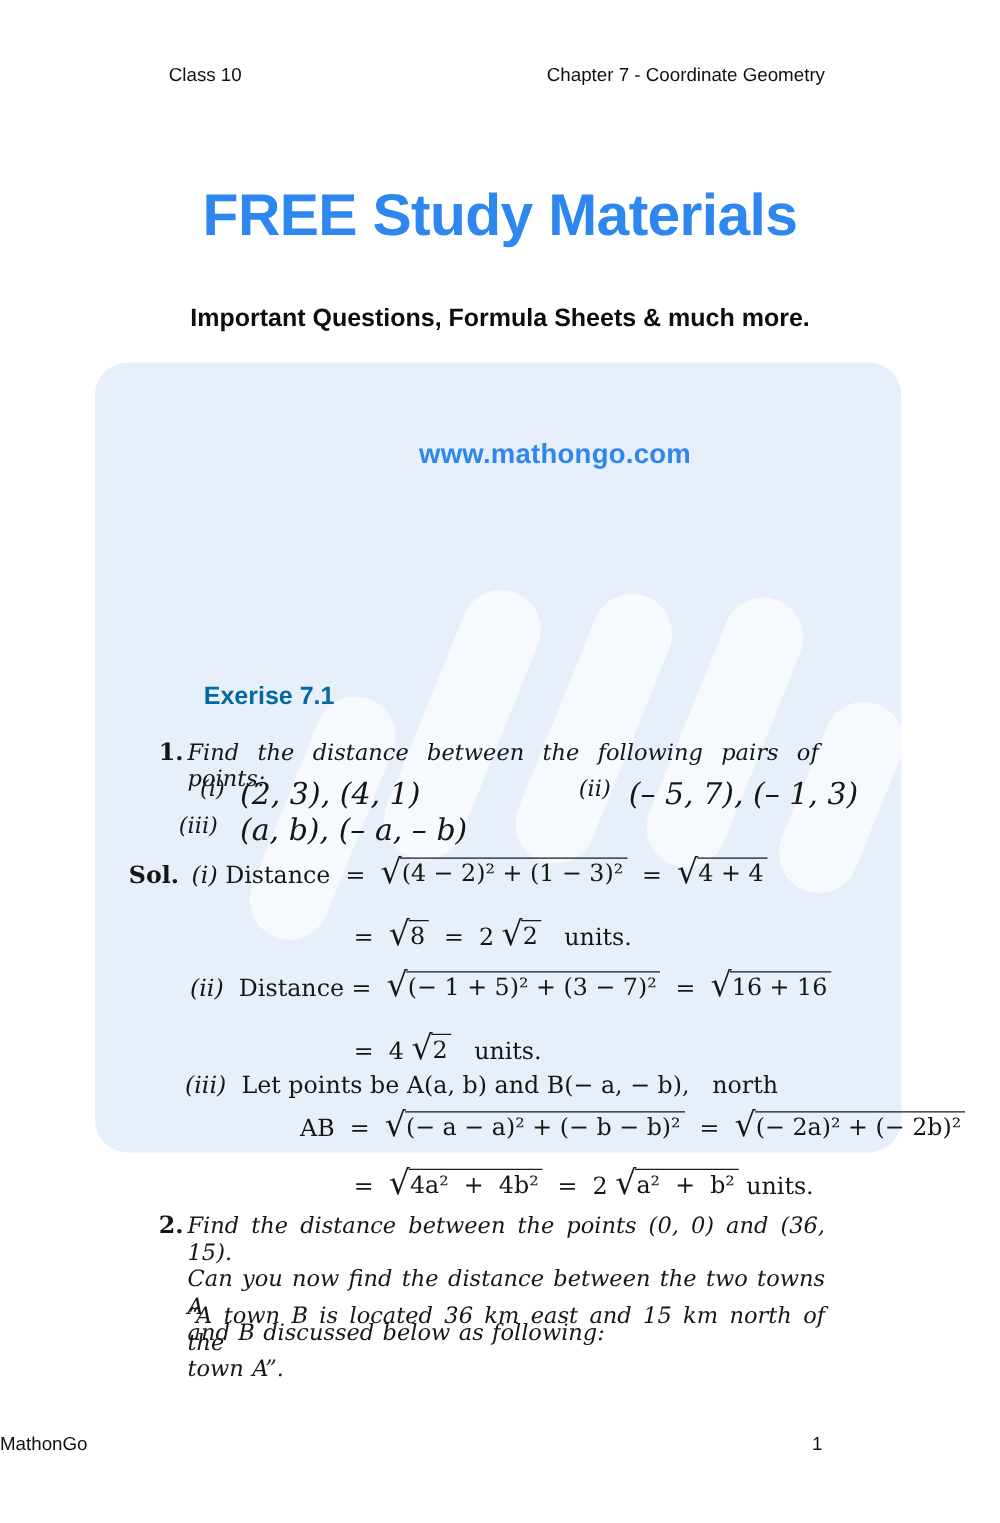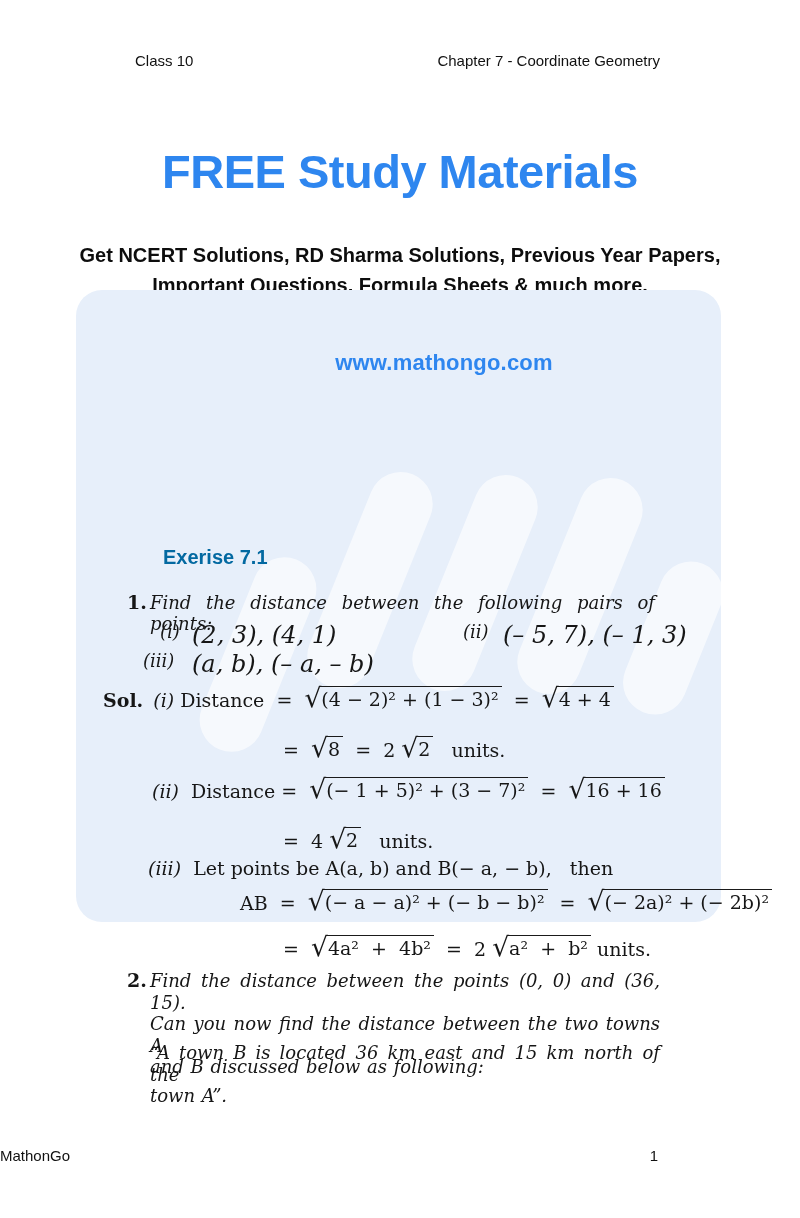--- a/index.html
+++ b/index.html
@@ -65,21 +65,20 @@
 </head>
 <body>
 
 <div class="page">
 
   <div class="abs hdr hdr-left">Class 10</div>
   <div class="abs hdr hdr-right">Chapter 7 - Coordinate Geometry</div>
 
   <div class="abs title">FREE Study Materials</div>
   <div class="abs subtitle">
-    <div>Get NCERT Solutions, RD Sharma Solutions, Previous Year Papers,</div>
     <div>Important Questions, Formula Sheets &amp; much more.</div>
   </div>
 
   <div class="abs panel">
     <div class="wm-stroke" style="left:150px; top:262px; height:205px; transform:rotate(22deg);"></div>
     <div class="wm-stroke" style="left:262px; top:176px; height:228px; transform:rotate(22deg);"></div>
     <div class="wm-stroke" style="left:367px; top:179px; height:228px; transform:rotate(22deg);"></div>
     <div class="wm-stroke" style="left:472px; top:182px; height:228px; transform:rotate(22deg);"></div>
     <div class="wm-stroke" style="left:565px; top:268px; height:160px; transform:rotate(22deg);"></div>
   </div>
@@ -95,21 +94,21 @@
   <div class="abs serif q-item-value" style="left:192px; top:621px;">(2, 3), (4, 1)</div>
   <div class="abs serif q-item-label" style="left:463px; top:621px;">(ii)</div>
   <div class="abs serif q-item-value" style="left:503px; top:621px;">(– 5, 7), (– 1, 3)</div>
   <div class="abs serif q-item-label" style="left:143px; top:650px;">(iii)</div>
   <div class="abs serif q-item-value" style="left:192px; top:650px;">(a, b), (– a, – b)</div>
 
   <div class="abs m-line" style="left:103px; top:686px;"><span class="mb">Sol.</span><span class="mi">(i)</span><span class="mt"> Distance  =  </span><span class="sqrt"><span class="rad">(4 − 2)² + (1 − 3)²</span></span><span class="mt">  =  </span><span class="sqrt"><span class="rad">4 + 4</span></span></div>
   <div class="abs m-line" style="left:283px; top:736px;"><span class="mt">=  </span><span class="sqrt"><span class="rad">8</span></span><span class="mt">  =  2 </span><span class="sqrt"><span class="rad">2</span></span><span class="mt">   units.</span></div>
   <div class="abs m-line" style="left:152px; top:777px;"><span class="mi">(ii)</span><span class="mt">  Distance =  </span><span class="sqrt"><span class="rad">(− 1 + 5)² + (3 − 7)²</span></span><span class="mt">  =  </span><span class="sqrt"><span class="rad">16 + 16</span></span></div>
   <div class="abs m-line" style="left:283px; top:827px;"><span class="mt">=  4 </span><span class="sqrt"><span class="rad">2</span></span><span class="mt">   units.</span></div>
-  <div class="abs m-line" style="left:148px; top:857px;"><span class="mi">(iii)</span><span class="mt">  Let points be A(a, b) and B(− a, − b),   then</span></div>
+  <div class="abs m-line" style="left:148px; top:857px;"><span class="mi">(iii)</span><span class="mt">  Let points be A(a, b) and B(− a, − b),   north</span></div>
   <div class="abs m-line" style="left:240px; top:889px;"><span class="mt">AB  =  </span><span class="sqrt"><span class="rad">(− a − a)² + (− b − b)²</span></span><span class="mt">  =  </span><span class="sqrt"><span class="rad">(− 2a)² + (− 2b)²</span></span></div>
   <div class="abs m-line" style="left:283px; top:935px;"><span class="mt">=  </span><span class="sqrt"><span class="rad">4a²  +  4b²</span></span><span class="mt">  =  2 </span><span class="sqrt"><span class="rad">a²  +  b²</span></span><span class="mt"> units.</span></div>
 
   <div class="abs serif q-num" style="left:127px; top:969px;">2.</div>
   <div class="abs q2-block" style="top:970px;">
     <div class="serif q2-line just">Find the distance between the points (0, 0) and (36, 15).</div>
     <div class="serif q2-line just">Can you now find the distance between the two towns A</div>
     <div class="serif q2-line">and B discussed below as following:</div>
   </div>
   <div class="abs q2-block" style="top:1042px;">

